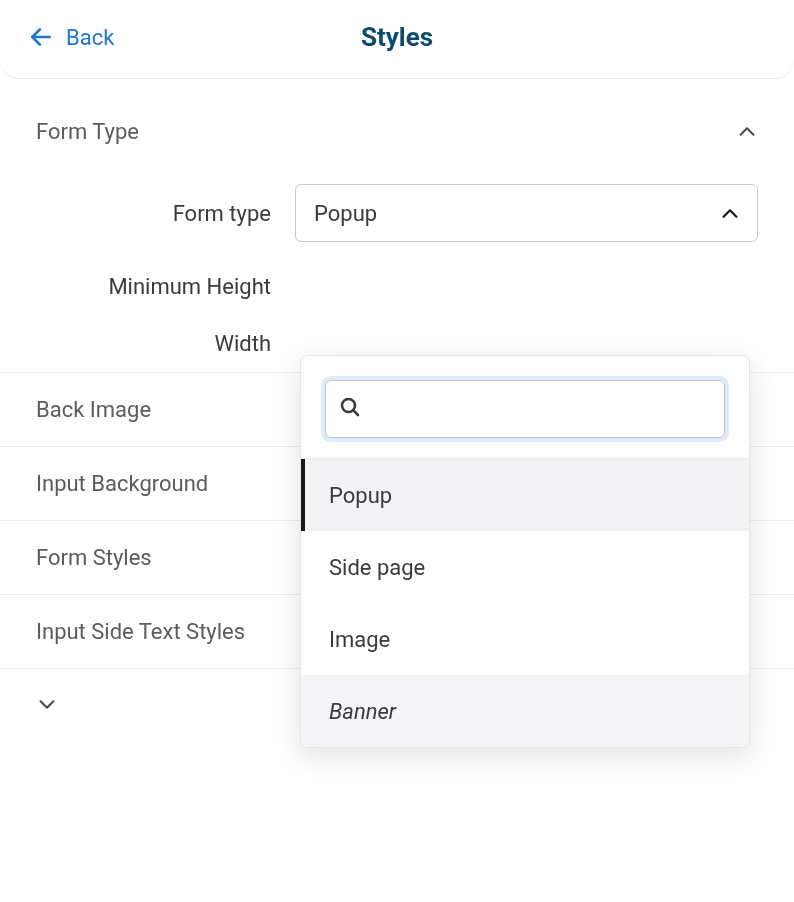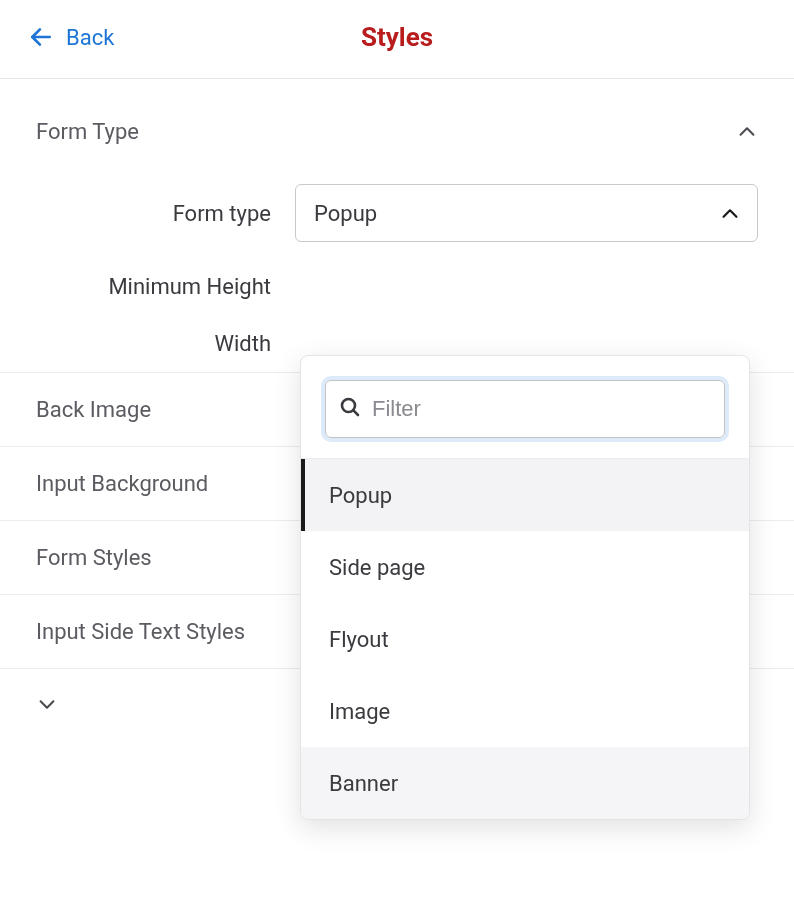--- a/index.html
+++ b/index.html
@@ -10,20 +10,21 @@
       width: 794px;
       height: 902px;
       overflow: hidden;
     }
     .header {
       display: flex;
       align-items: center;
       padding: 24px 28px 28px 28px;
       border-bottom: 1px solid #e8e8ea;
       position: relative;
+      border-radius: 19px;
     }
     .back-btn {
       display: flex;
       align-items: center;
       gap: 12px;
       color: #1f75d6;
       font-size: 22px;
       font-weight: 400;
       cursor: pointer;
     }
@@ -33,21 +34,21 @@
       display: flex;
       align-items: center;
       justify-content: center;
     }
     .title {
       position: absolute;
       left: 50%;
       transform: translateX(-50%);
       font-size: 26px;
       font-weight: 700;
-      color: #b91c1c;
+      color: #0c4a6e;
     }
     .section-header {
       display: flex;
       align-items: center;
       justify-content: space-between;
       padding: 24px 36px;
       cursor: pointer;
       font-size: 22px;
       color: #5b5b62;
     }
@@ -151,20 +152,21 @@
       content: "";
       position: absolute;
       left: 0;
       top: 0;
       bottom: 0;
       width: 4px;
       background: #1a1a1a;
     }
     .dropdown-option.hovered {
       background: #f5f5f7;
+      font-style: italic;
     }
     .content-wrap {
       position: relative;
     }
   </style>
 </head>
 <body>
 
 <div class="header">
   <div class="back-btn">
@@ -232,25 +234,23 @@
 
   <div class="dropdown-panel">
     <div class="dropdown-search-wrap">
       <div class="dropdown-search">
         <span>
           <svg viewBox="0 0 24 24" width="24" height="24" fill="none" stroke="#3a3a3f" stroke-width="2.6" stroke-linecap="round" stroke-linejoin="round">
             <circle cx="10.5" cy="10.5" r="6.5"></circle>
             <line x1="20" y1="20" x2="15.2" y2="15.2"></line>
           </svg>
         </span>
-        <input type="text" placeholder="Filter" style="">
       </div>
     </div>
     <div class="dropdown-options" id="dropdown-options">
         <div class="dropdown-option selected">Popup</div>
         <div class="dropdown-option">Side page</div>
-        <div class="dropdown-option">Flyout</div>
         <div class="dropdown-option">Image</div>
         <div class="dropdown-option hovered">Banner</div>
       </div>
   </div>
 
 </div>
 
 </body></html>

